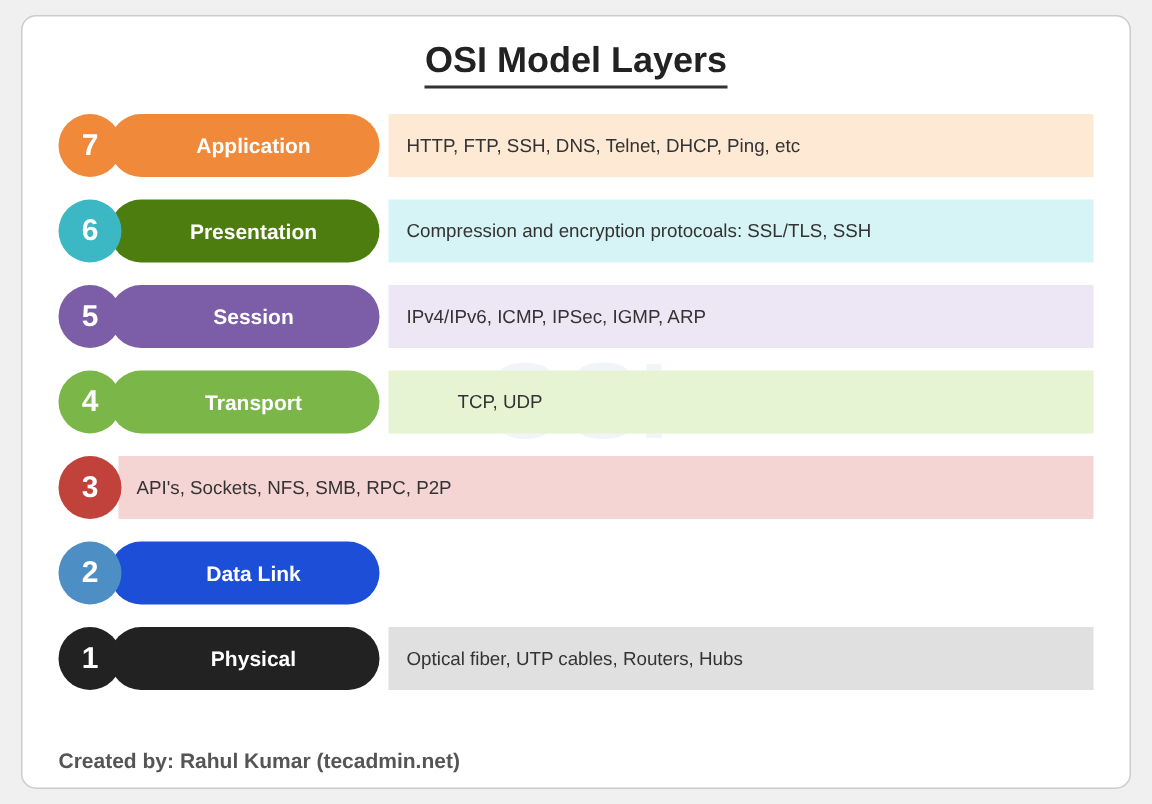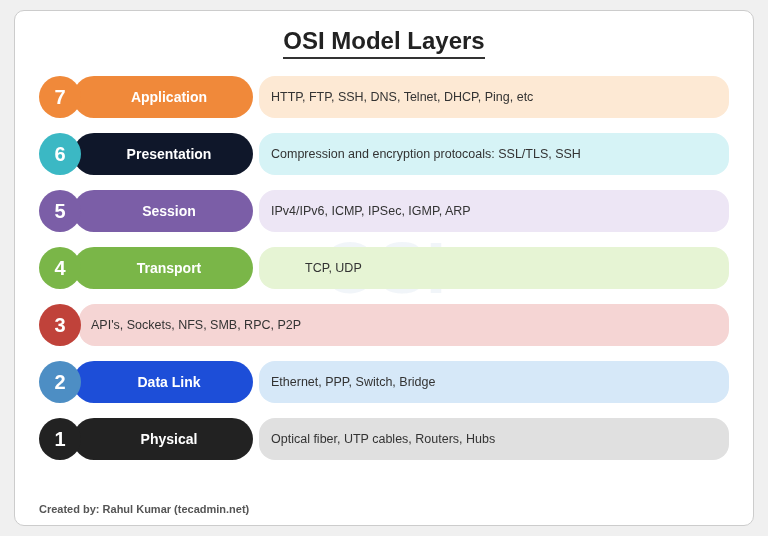--- a/index.html
+++ b/index.html
@@ -97,38 +97,38 @@
       font-weight: bold;
       color: white;
       flex-shrink: 0;
       padding-left: 12px;
       z-index: 1;
     }
 
     .layer-desc-box {
       flex: 1;
       height: 42px;
-      border-radius: 16px;
+      border-radius: 0;
       display: flex;
       align-items: center;
       padding: 4px 12px;
       font-size: 12.5px;
       color: #333;
       margin-left: 6px;
       line-height: 1.35;
     }
 
     
     .layer-7 .layer-number { background: #f0893a; }
     .layer-7 .layer-name-box { background: #f0893a; }
     .layer-7 .layer-desc-box { background: #fde9d4; }
 
     
     .layer-6 .layer-number { background: #3bb8c4; }
-    .layer-6 .layer-name-box { background: #0f172a; }
+    .layer-6 .layer-name-box { background: #4d7c0f; }
     .layer-6 .layer-desc-box { background: #d6f3f6; }
 
     
     .layer-5 .layer-number { background: #7b5ea7; }
     .layer-5 .layer-name-box { background: #7b5ea7; }
     .layer-5 .layer-desc-box { background: #ede6f5; }
 
     
     .layer-4 .layer-number { background: #7ab648; }
     .layer-4 .layer-name-box { background: #7ab648; }
@@ -143,21 +143,21 @@
     .layer-2 .layer-number { background: #4d8ec4; }
     .layer-2 .layer-name-box { background: #1d4ed8; }
     .layer-2 .layer-desc-box { background: #d6e8f8; }
 
     
     .layer-1 .layer-number { background: #222; }
     .layer-1 .layer-name-box { background: #222; }
     .layer-1 .layer-desc-box { background: #e0e0e0; }
 
     .footer {
-      font-size: 11px;
+      font-size: 14px;
       color: #555;
       margin-top: 22px;
     }
 
     .footer span {
       font-weight: bold;
     }
   </style>
 </head>
 <body>
@@ -190,21 +190,20 @@
         <div class="layer-name-box">Transport</div>
         <div class="layer-desc-box">TCP, UDP</div>
       </div>
       <div class="layer-row layer-3">
         <div class="layer-number">3</div>
         <div class="layer-desc-box">API's, Sockets, NFS, SMB, RPC, P2P</div>
       </div>
       <div class="layer-row layer-2">
         <div class="layer-number">2</div>
         <div class="layer-name-box">Data Link</div>
-        <div class="layer-desc-box">Ethernet, PPP, Switch, Bridge</div>
       </div>
       <div class="layer-row layer-1">
         <div class="layer-number">1</div>
         <div class="layer-name-box">Physical</div>
         <div class="layer-desc-box">Optical fiber, UTP cables, Routers, Hubs</div>
       </div>
     </div>
 
   <div class="footer">
     <span>Created by: </span><span>Rahul Kumar (tecadmin.net)</span>

